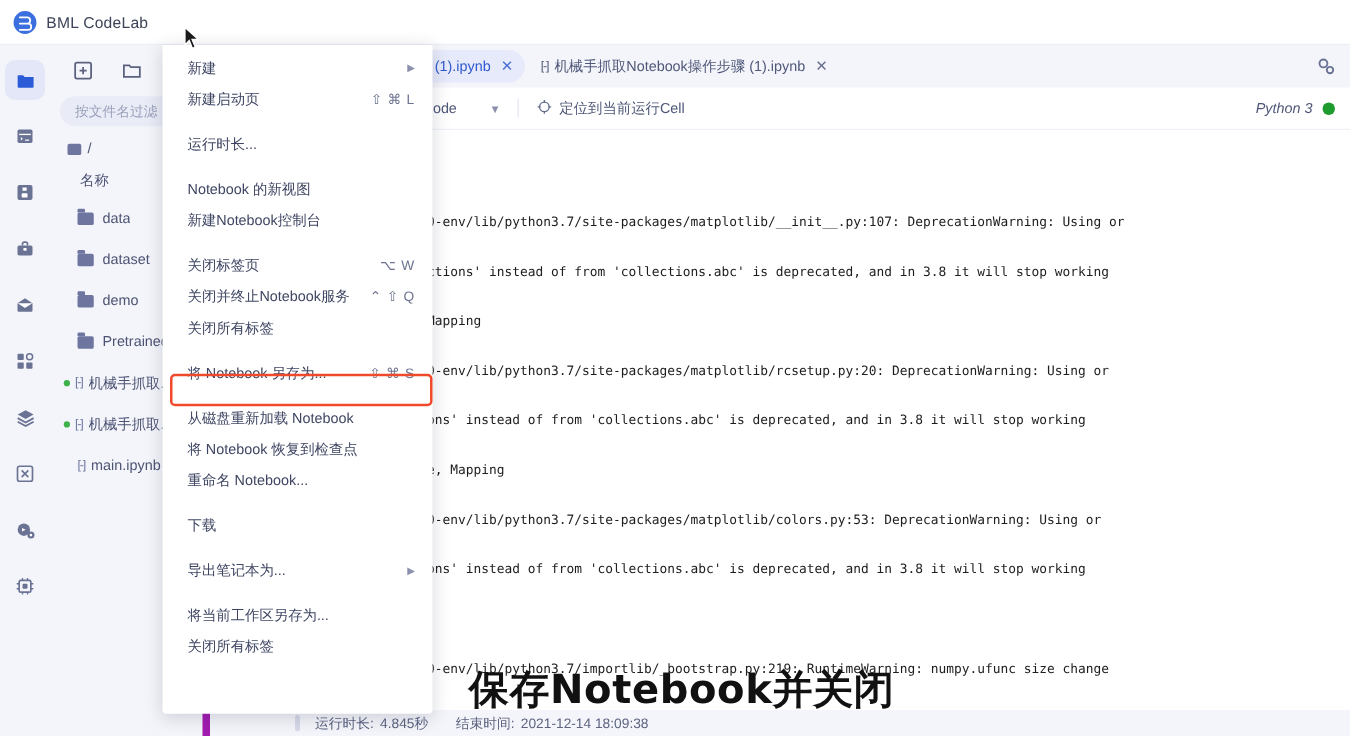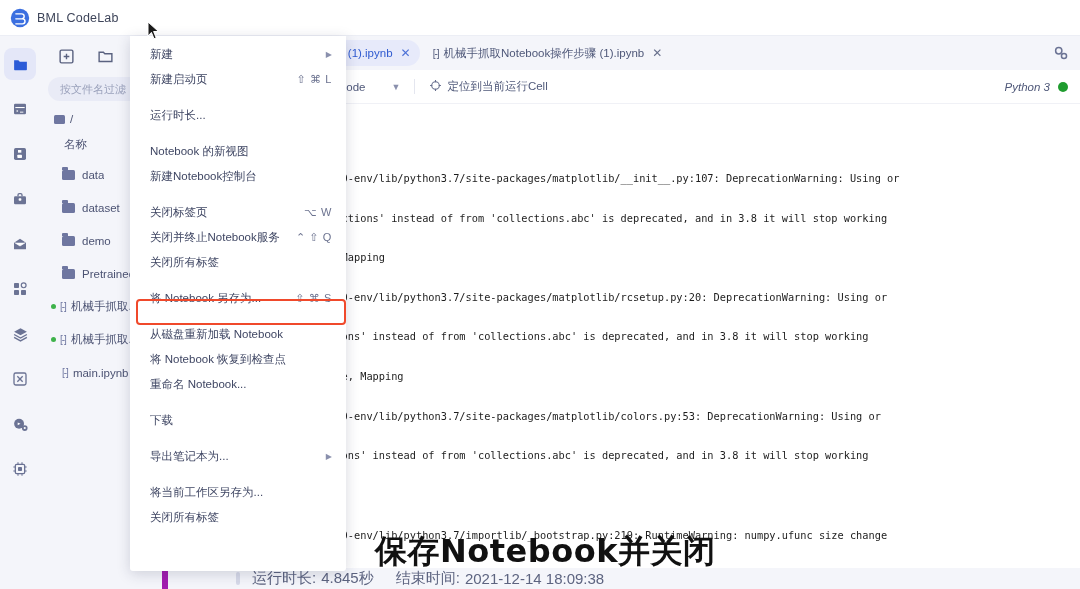--- a/index.html
+++ b/index.html
@@ -126,21 +126,21 @@
     padding: 2px 0 0 0; overflow: hidden;
     font-family: "DejaVu Sans Mono", "Liberation Mono", monospace;
     font-size: 10.3px; line-height: 13.2px; color: #1d1d1d;
     white-space: pre;
   }
   .console .ln { padding-left: 0; }
 
   .statusbar {
     position: absolute; bottom: 0; left: 0; width: 912px; height: 21px;
     background: #f4f5fa; display: flex; align-items: center;
-    font-size: 15px; color: #5d6480;
+    font-size: 11px; color: #5d6480;
   }
   .status-grip { width: 4px; height: 13px; background: #d6d9e8; border-radius: 2px; margin: 0 12px 0 68px; }
   .status-lbl { margin-right: 5px; }
   .status-val { margin-right: 22px; }
 
   
   .dropdown {
     position: absolute; top: 36px; left: 130px; width: 216px; height: 535px;
     background: #ffffff; box-shadow: 0 3px 14px rgba(32,40,70,.18);
     z-index: 60; padding: 6px 0; border-radius: 0 0 3px 3px; text-align: right;

